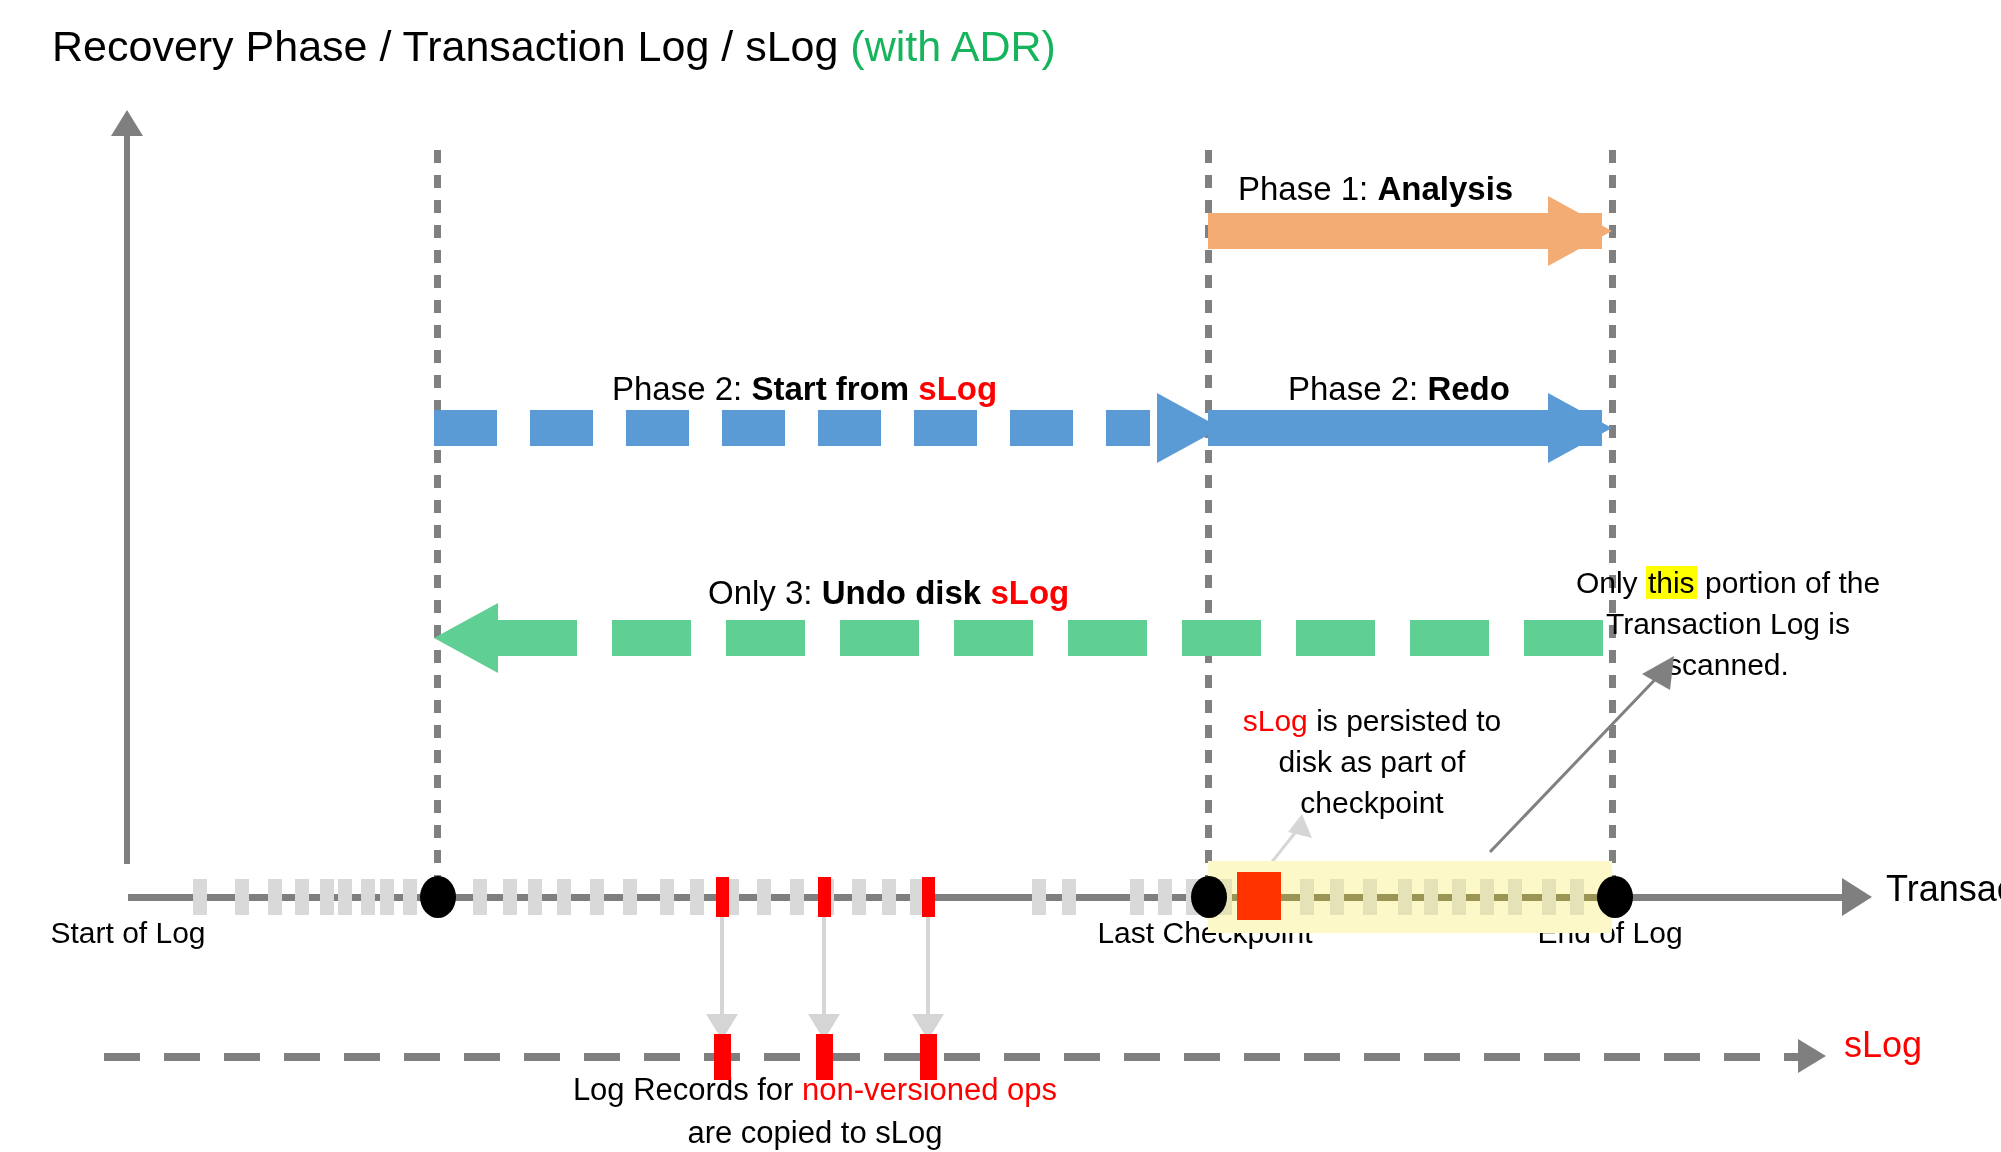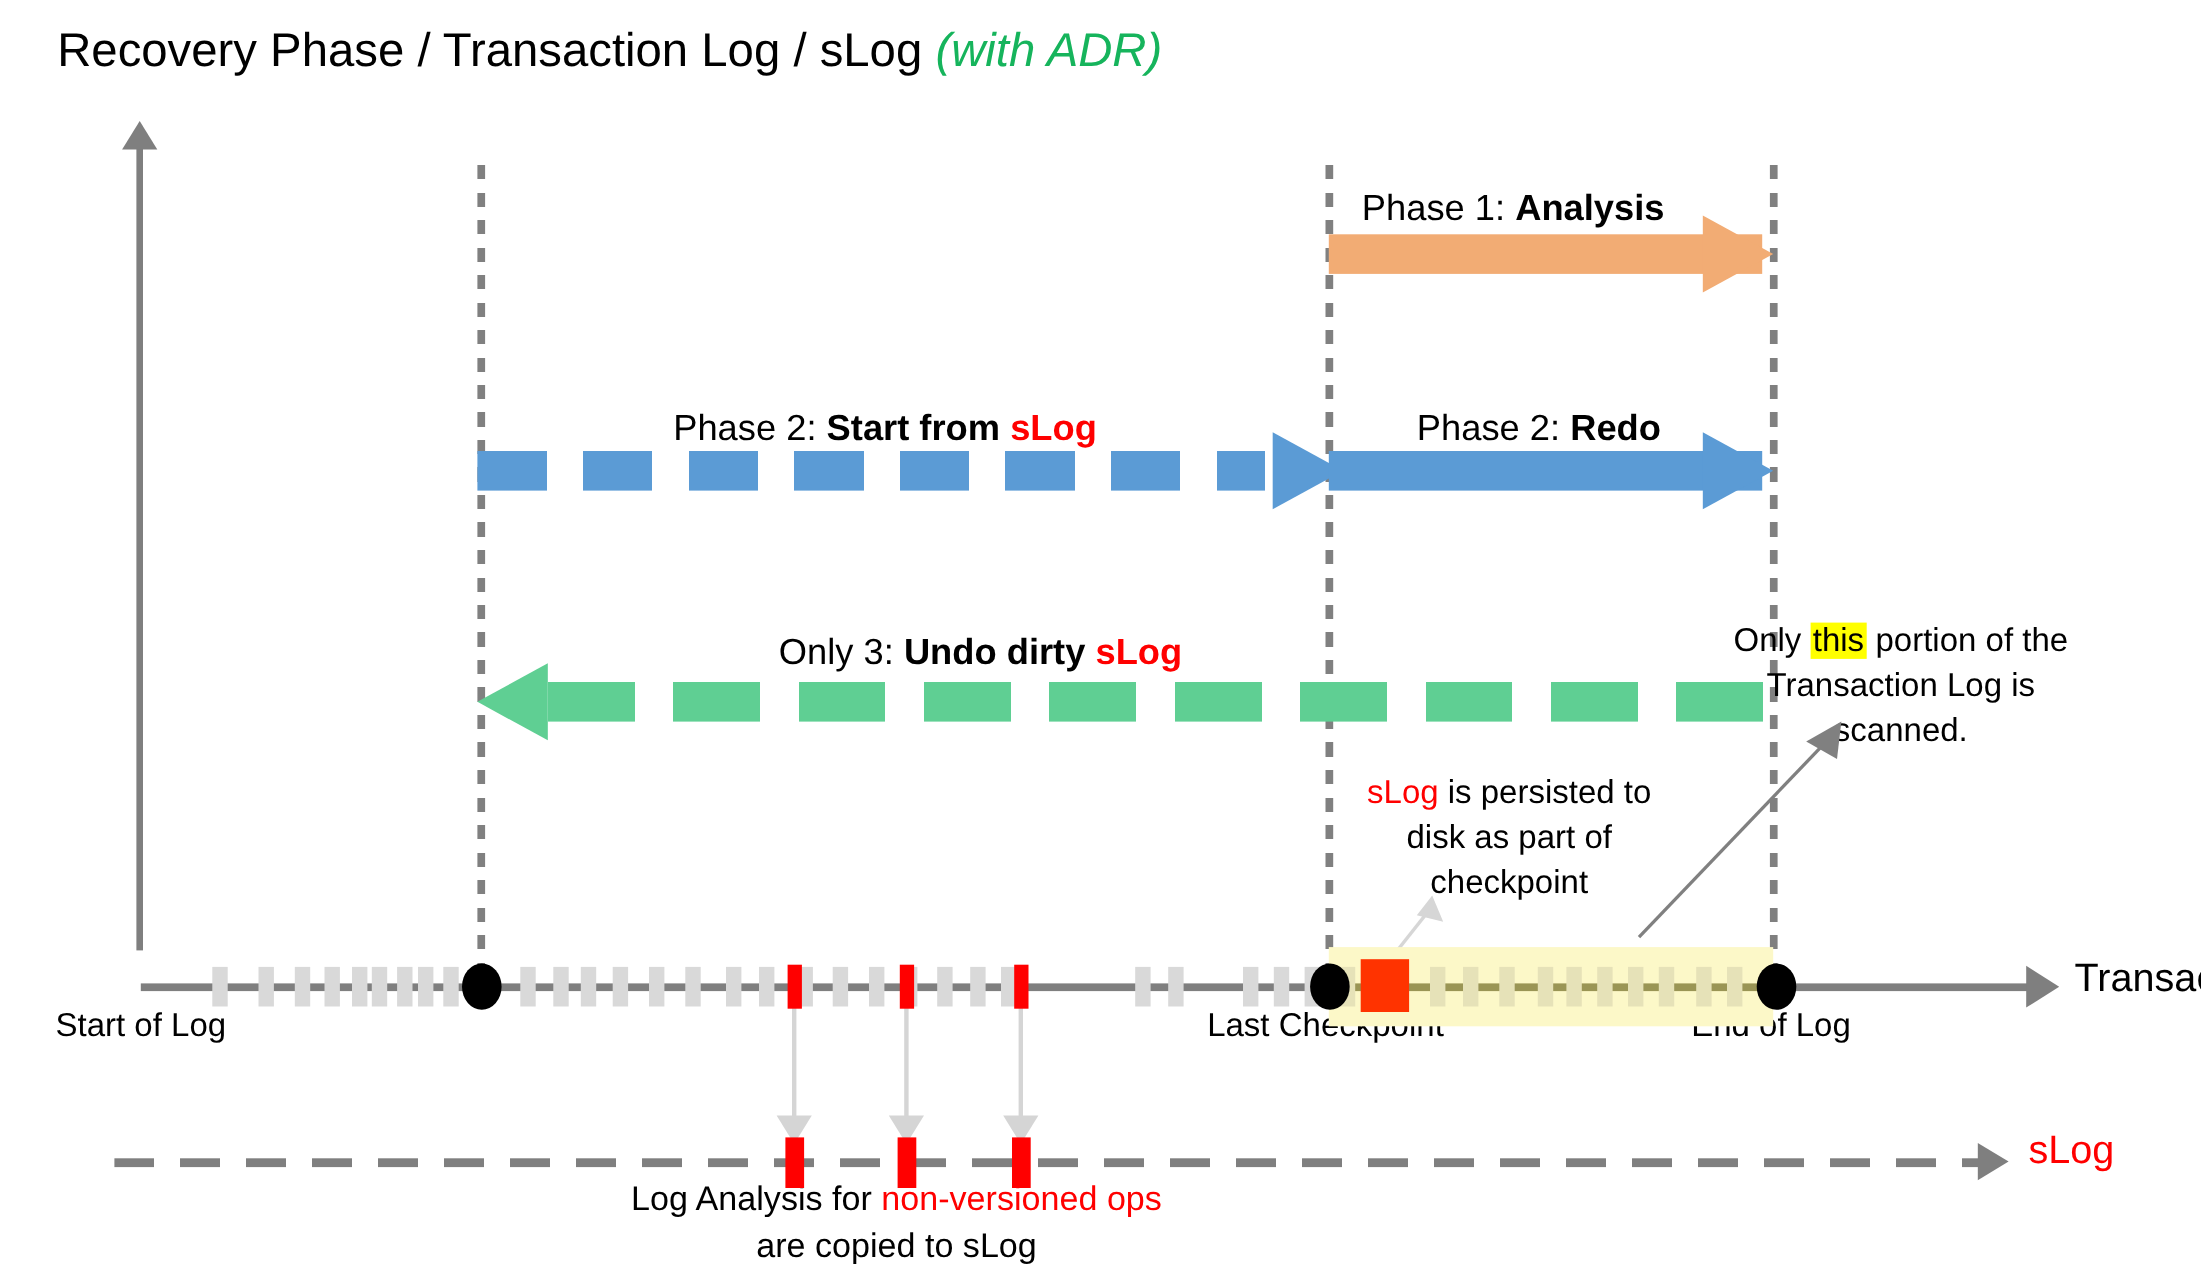--- a/index.html
+++ b/index.html
@@ -3,21 +3,21 @@
 <meta charset="utf-8">
 <style>
   html,body{margin:0;padding:0;background:#ffffff;}
   body{width:2001px;height:1152px;position:relative;overflow:hidden;
        font-family:"Liberation Sans","DejaVu Sans",sans-serif;color:#000;}
 
   .abs{position:absolute;}
 
   
   #title{left:52px;top:18px;font-size:43px;line-height:56px;white-space:nowrap;letter-spacing:0px;}
-  #title .adr{color:#16b45c;font-style:italic;}
+  #title .adr{color:#16b45c;}
 
   
   .vaxis{left:124px;top:124px;width:6px;height:740px;background:#7f7f7f;}
   .vaxis-head{left:111px;top:110px;width:0;height:0;
       border-left:16px solid transparent;border-right:16px solid transparent;
       border-bottom:26px solid #7f7f7f;}
 
   .dashline{width:7px;background:
       repeating-linear-gradient(to bottom,#808080 0px,#808080 13px,transparent 13px,transparent 25px);}
 
@@ -88,21 +88,21 @@
 
 <div class="abs lbl" style="left:1288px;top:370px;font-size:33px;">
   <span>Phase 2: </span><b>Redo</b>
 </div>
 <div class="abs" style="left:1208px;top:410px;width:404px;height:36px;">
   <div style="position:absolute;left:0;top:0;width:394px;height:36px;background:#5b9bd5;"></div>
   <div style="position:absolute;left:340px;top:-17px;width:0;height:0;border-top:35px solid transparent;border-bottom:35px solid transparent;border-left:64px solid #5b9bd5;"></div>
 </div>
 
 <div class="abs lbl" style="left:708px;top:574px;font-size:33px;">
-  <span>Only 3: </span><b>Undo dirty </b><b class="red">sLog</b>
+  <span>Only 3: </span><b>Undo disk </b><b class="red">sLog</b>
 </div>
 <div class="abs" style="left:434px;top:620px;width:1180px;height:36px;">
   <div style="position:absolute;left:0;top:-17px;width:0;height:0;border-top:35px solid transparent;border-bottom:35px solid transparent;border-right:64px solid #5fcf93;"></div>
   <div style="position:absolute;left:64px;top:0;width:1114px;height:36px;
        background:repeating-linear-gradient(to right,#5fcf93 0px,#5fcf93 79px,transparent 79px,transparent 114px);"></div>
 </div>
 
 <div class="cap" style="left:1222px;top:700px;width:300px;">
   <span class="red">sLog</span><span> is persisted to</span><br>
   <span>disk as part of</span><br>
@@ -198,15 +198,15 @@
 <div class="downarrow-head" style="left:912px;top:1014px;"></div>
 
 <div class="abs" id="slog-line"></div>
 <div class="abs" id="slog-head"></div>
 <div class="stick" style="left:714px;"></div>
 <div class="stick" style="left:816px;"></div>
 <div class="stick" style="left:920px;"></div>
 <div class="abs red" style="left:1844px;top:1024px;font-size:36px;white-space:nowrap;">sLog</div>
 
 <div class="cap" style="left:470px;top:1068px;width:690px;font-size:31px;line-height:43px;">
-  <span>Log Analysis for </span><span class="red">non-versioned ops</span><br>
+  <span>Log Records for </span><span class="red">non-versioned ops</span><br>
   <span>are copied to sLog</span>
 </div>
 
 </body></html>

